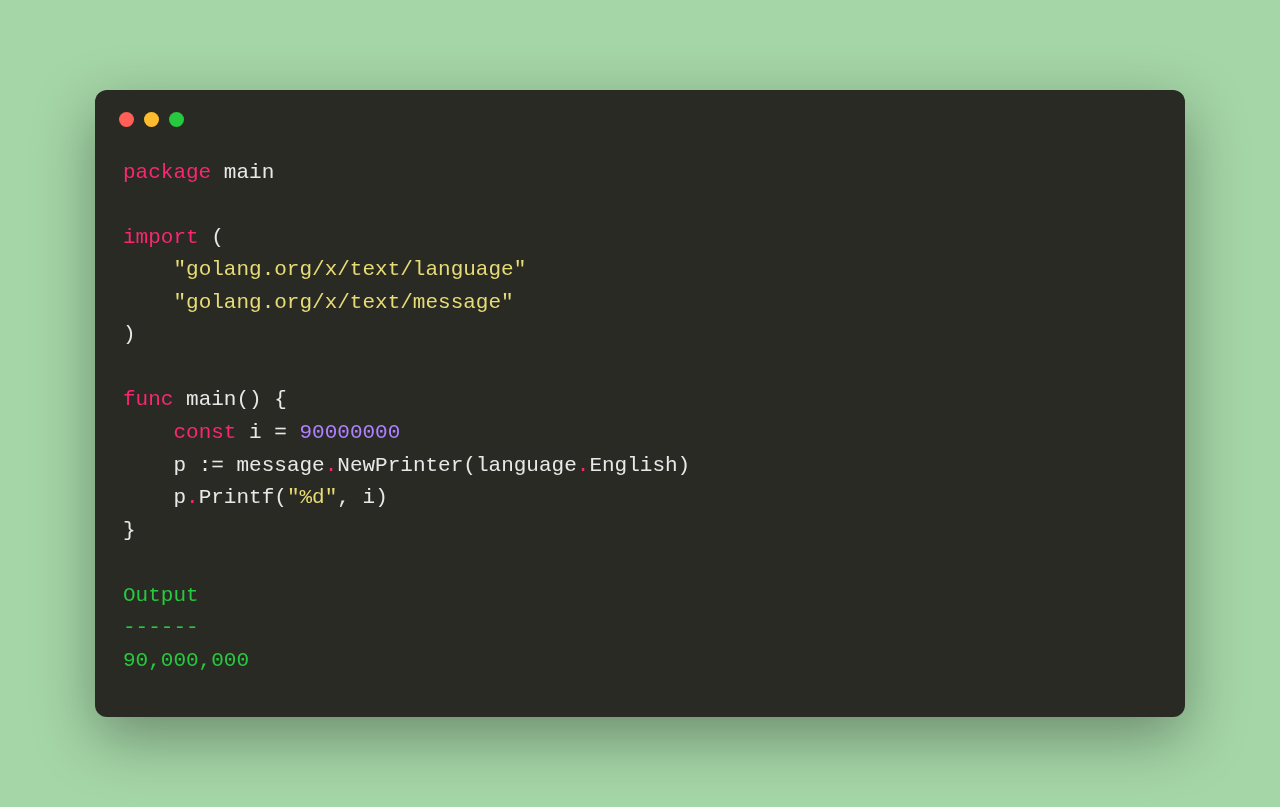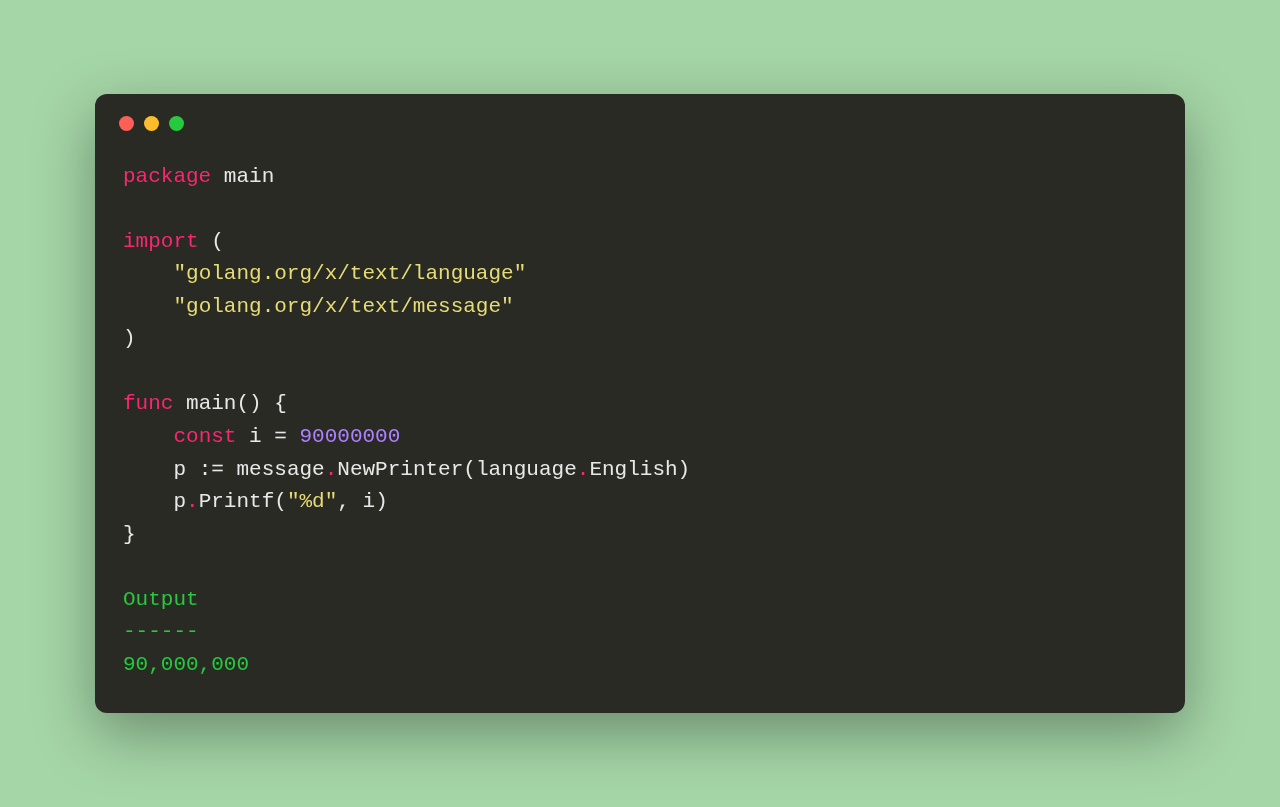--- a/index.html
+++ b/index.html
@@ -14,21 +14,21 @@
       display: flex;
       align-items: center;
       justify-content: center;
       font-family: 'SF Mono', 'Monaco', 'Consolas', 'Courier New', monospace;
     }
     .terminal-window {
       background: #2a2a24;
       width: 1090px;
       border-radius: 12px;
       box-shadow: 0 20px 60px rgba(0,0,0,0.35);
-      padding-bottom: 32px;
+      padding-bottom: 40px;
     }
     .titlebar {
       display: flex;
       gap: 10px;
       padding: 22px 24px 10px 24px;
     }
     .dot {
       width: 15px;
       height: 15px;
       border-radius: 50%;

